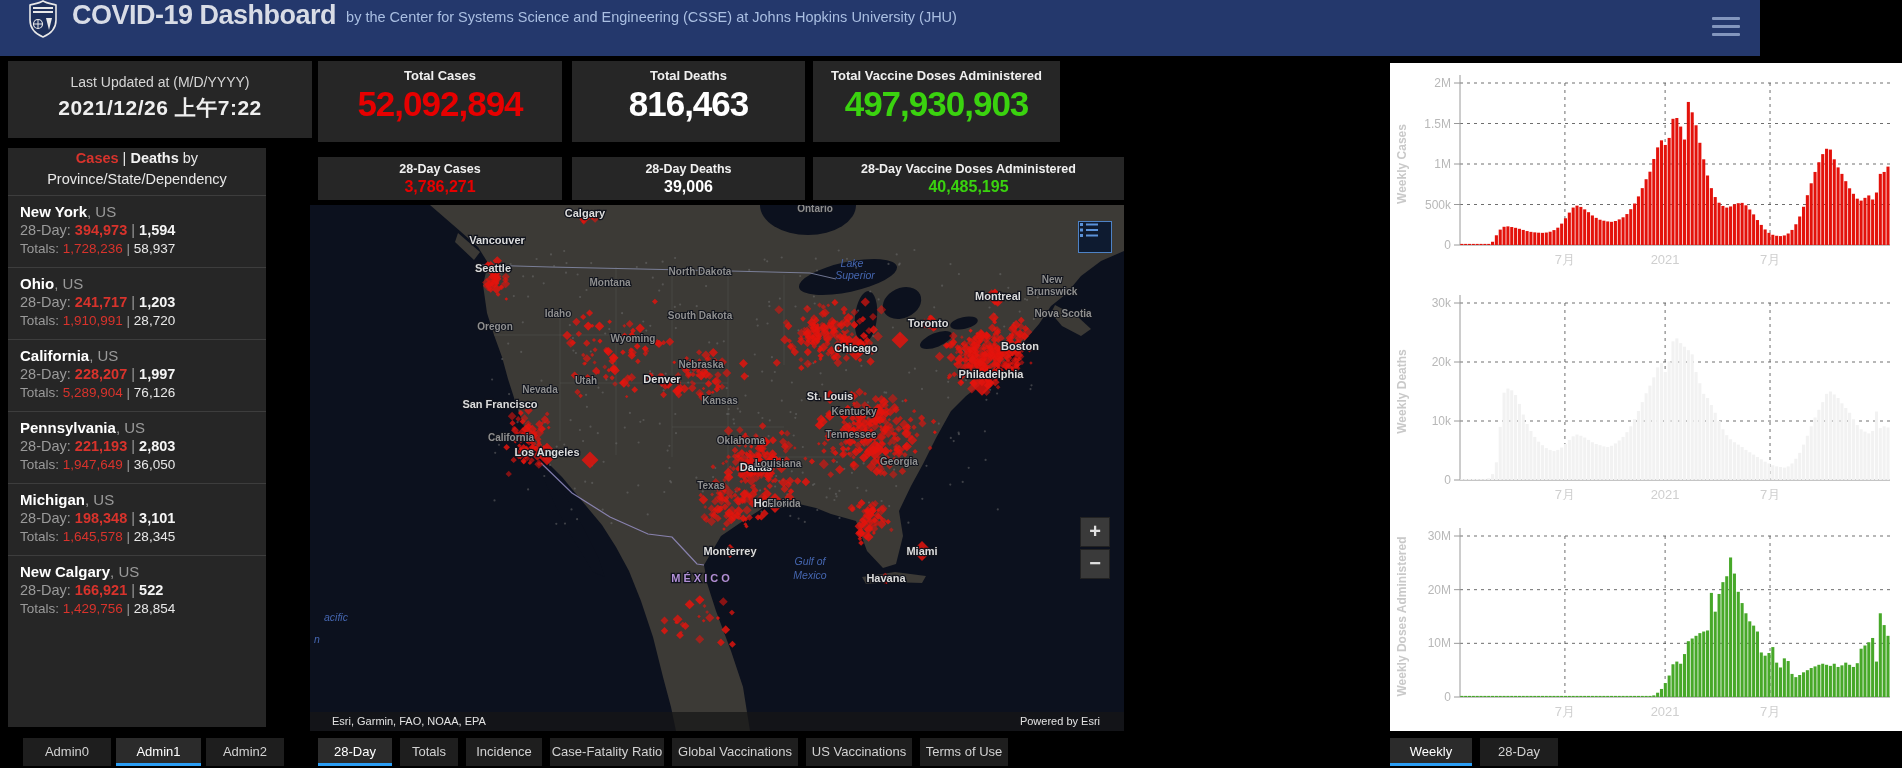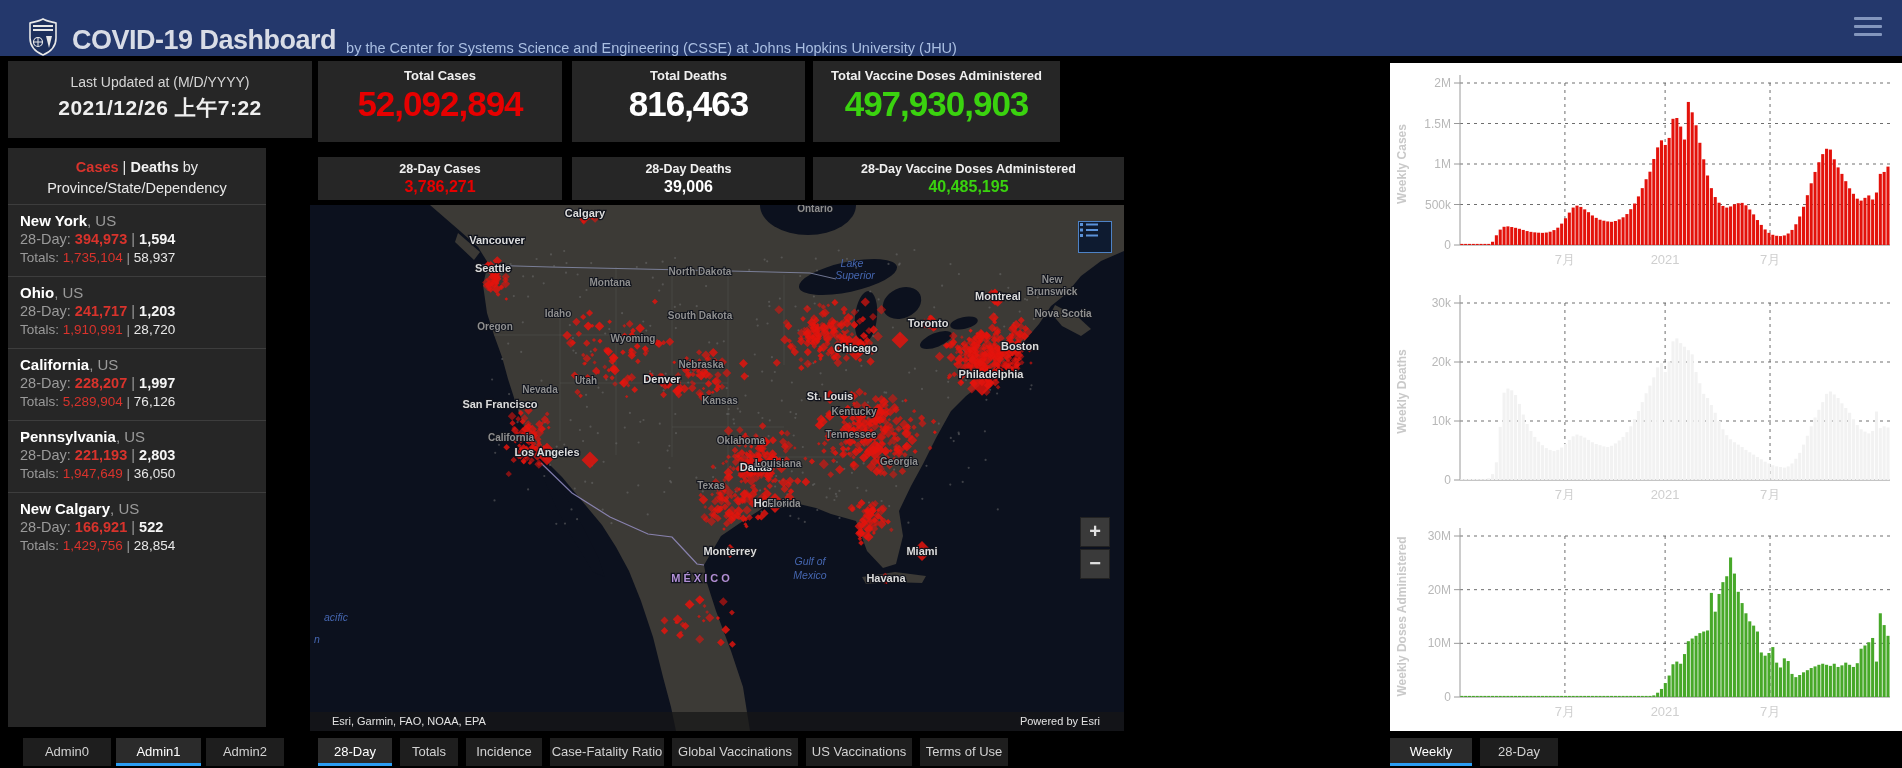--- a/index.html
+++ b/index.html
@@ -1,32 +1,32 @@
 <!DOCTYPE html>
 <html><head>
 <meta charset="utf-8">
 <style>
   html,body{margin:0;padding:0;background:#000;width:1902px;height:768px;overflow:hidden;
     font-family:"Liberation Sans",sans-serif;-webkit-font-smoothing:antialiased;}
   #app{position:absolute;left:0;top:0;width:1902px;height:768px;background:#000;}
   .panel{position:absolute;background:#262626;}
   
-  #header{position:absolute;left:0;top:0;width:1902px;height:56px;background:#24386c;display:flex;align-items:flex-end;}
+  #header{position:absolute;left:0;top:0;width:1760px;height:56px;background:#24386c;display:flex;align-items:flex-start;}
   #logo{margin-left:28px;flex:0 0 auto;}
   #htitle{color:#d8dce6;font-size:27px;font-weight:bold;letter-spacing:-0.5px;margin-left:14px;white-space:nowrap;}
   #hsub{color:#aabfe2;font-size:14.5px;margin-left:10px;margin-top:9px;white-space:nowrap;}
   #menu-btn{position:absolute;right:18px;top:17px;width:30px;height:22px;cursor:pointer;}
   #menu-btn span{display:block;width:28px;height:3px;background:#8396bd;margin:0 0 5px 0;border-radius:1px;}
   
   #last-updated{left:8px;top:61px;width:304px;height:77px;text-align:center;}
   #lu-label{color:#d6d6d6;font-size:14px;margin-top:13px;}
   #lu-value{color:#efefef;font-size:21px;font-weight:bold;margin-top:4px;letter-spacing:0.5px;}
   
   #sidebar{left:8px;top:148px;width:258px;height:579px;overflow:hidden;}
-  .sb-head{text-align:center;font-size:14.5px;color:#e8e8e8;padding-top:9px;line-height:21px;}
+  .sb-head{text-align:center;font-size:14.5px;color:#e8e8e8;line-height:21px;}
   .sb-head .red{color:#d8332c;font-weight:bold;}
   .sb-head b{color:#f2f2f2;}
   #sb-list{margin-top:5px;}
   .sb-item{padding:7px 12px 8px 12px;border-top:1px solid #3d3d3d;height:56px;}
   .sb-name{font-size:15px;font-weight:bold;color:#fff;line-height:18px;white-space:nowrap;}
   .sb-name .rg{color:#9a9a9a;font-weight:normal;text-align:right;}
   .sb-l2{font-size:14.5px;line-height:19px;white-space:nowrap;}
   .sb-l3{font-size:13.5px;line-height:18px;white-space:nowrap;}
   .gy{color:#9a9a9a;} .rd{color:#d8332c;} .rb{color:#d8332c;font-weight:bold;} .wb{color:#f5f5f5;font-weight:bold;} .wt{color:#e8e8e8;}
   
@@ -94,36 +94,41 @@
 
   <div id="sidebar" class="panel">
     <div class="sb-head">
       <span class="red">Cases</span><span> | </span><b>Deaths</b><span> by</span>
       <br><span>Province/State/Dependency</span>
     </div>
     <div id="sb-list">
         <div class="sb-item">
           <div class="sb-name"><span>New York</span><span class="rg">, US</span></div>
           <div class="sb-l2"><span class="gy">28-Day: </span><span class="rb">394,973</span><span class="gy"> | </span><span class="wb">1,594</span></div>
-          <div class="sb-l3"><span class="gy">Totals: </span><span class="rd">1,735,104</span><span class="gy"> | </span><span class="wt">58,937</span></div>
+          <div class="sb-l3"><span class="gy">Totals: </span><span class="rd">1,728,236</span><span class="gy"> | </span><span class="wt">58,937</span></div>
         </div>
         <div class="sb-item">
           <div class="sb-name"><span>Ohio</span><span class="rg">, US</span></div>
           <div class="sb-l2"><span class="gy">28-Day: </span><span class="rb">241,717</span><span class="gy"> | </span><span class="wb">1,203</span></div>
           <div class="sb-l3"><span class="gy">Totals: </span><span class="rd">1,910,991</span><span class="gy"> | </span><span class="wt">28,720</span></div>
         </div>
         <div class="sb-item">
           <div class="sb-name"><span>California</span><span class="rg">, US</span></div>
           <div class="sb-l2"><span class="gy">28-Day: </span><span class="rb">228,207</span><span class="gy"> | </span><span class="wb">1,997</span></div>
           <div class="sb-l3"><span class="gy">Totals: </span><span class="rd">5,289,904</span><span class="gy"> | </span><span class="wt">76,126</span></div>
         </div>
         <div class="sb-item">
           <div class="sb-name"><span>Pennsylvania</span><span class="rg">, US</span></div>
           <div class="sb-l2"><span class="gy">28-Day: </span><span class="rb">221,193</span><span class="gy"> | </span><span class="wb">2,803</span></div>
           <div class="sb-l3"><span class="gy">Totals: </span><span class="rd">1,947,649</span><span class="gy"> | </span><span class="wt">36,050</span></div>
+        </div>
+        <div class="sb-item">
+          <div class="sb-name"><span>Michigan</span><span class="rg">, US</span></div>
+          <div class="sb-l2"><span class="gy">28-Day: </span><span class="rb">198,348</span><span class="gy"> | </span><span class="wb">3,101</span></div>
+          <div class="sb-l3"><span class="gy">Totals: </span><span class="rd">1,645,578</span><span class="gy"> | </span><span class="wt">28,345</span></div>
         </div>
         <div class="sb-item">
           <div class="sb-name"><span>New Calgary</span><span class="rg">, US</span></div>
           <div class="sb-l2"><span class="gy">28-Day: </span><span class="rb">166,921</span><span class="gy"> | </span><span class="wb">522</span></div>
           <div class="sb-l3"><span class="gy">Totals: </span><span class="rd">1,429,756</span><span class="gy"> | </span><span class="wt">28,854</span></div>
         </div>
       </div>
   </div>
 
   <div id="map">

